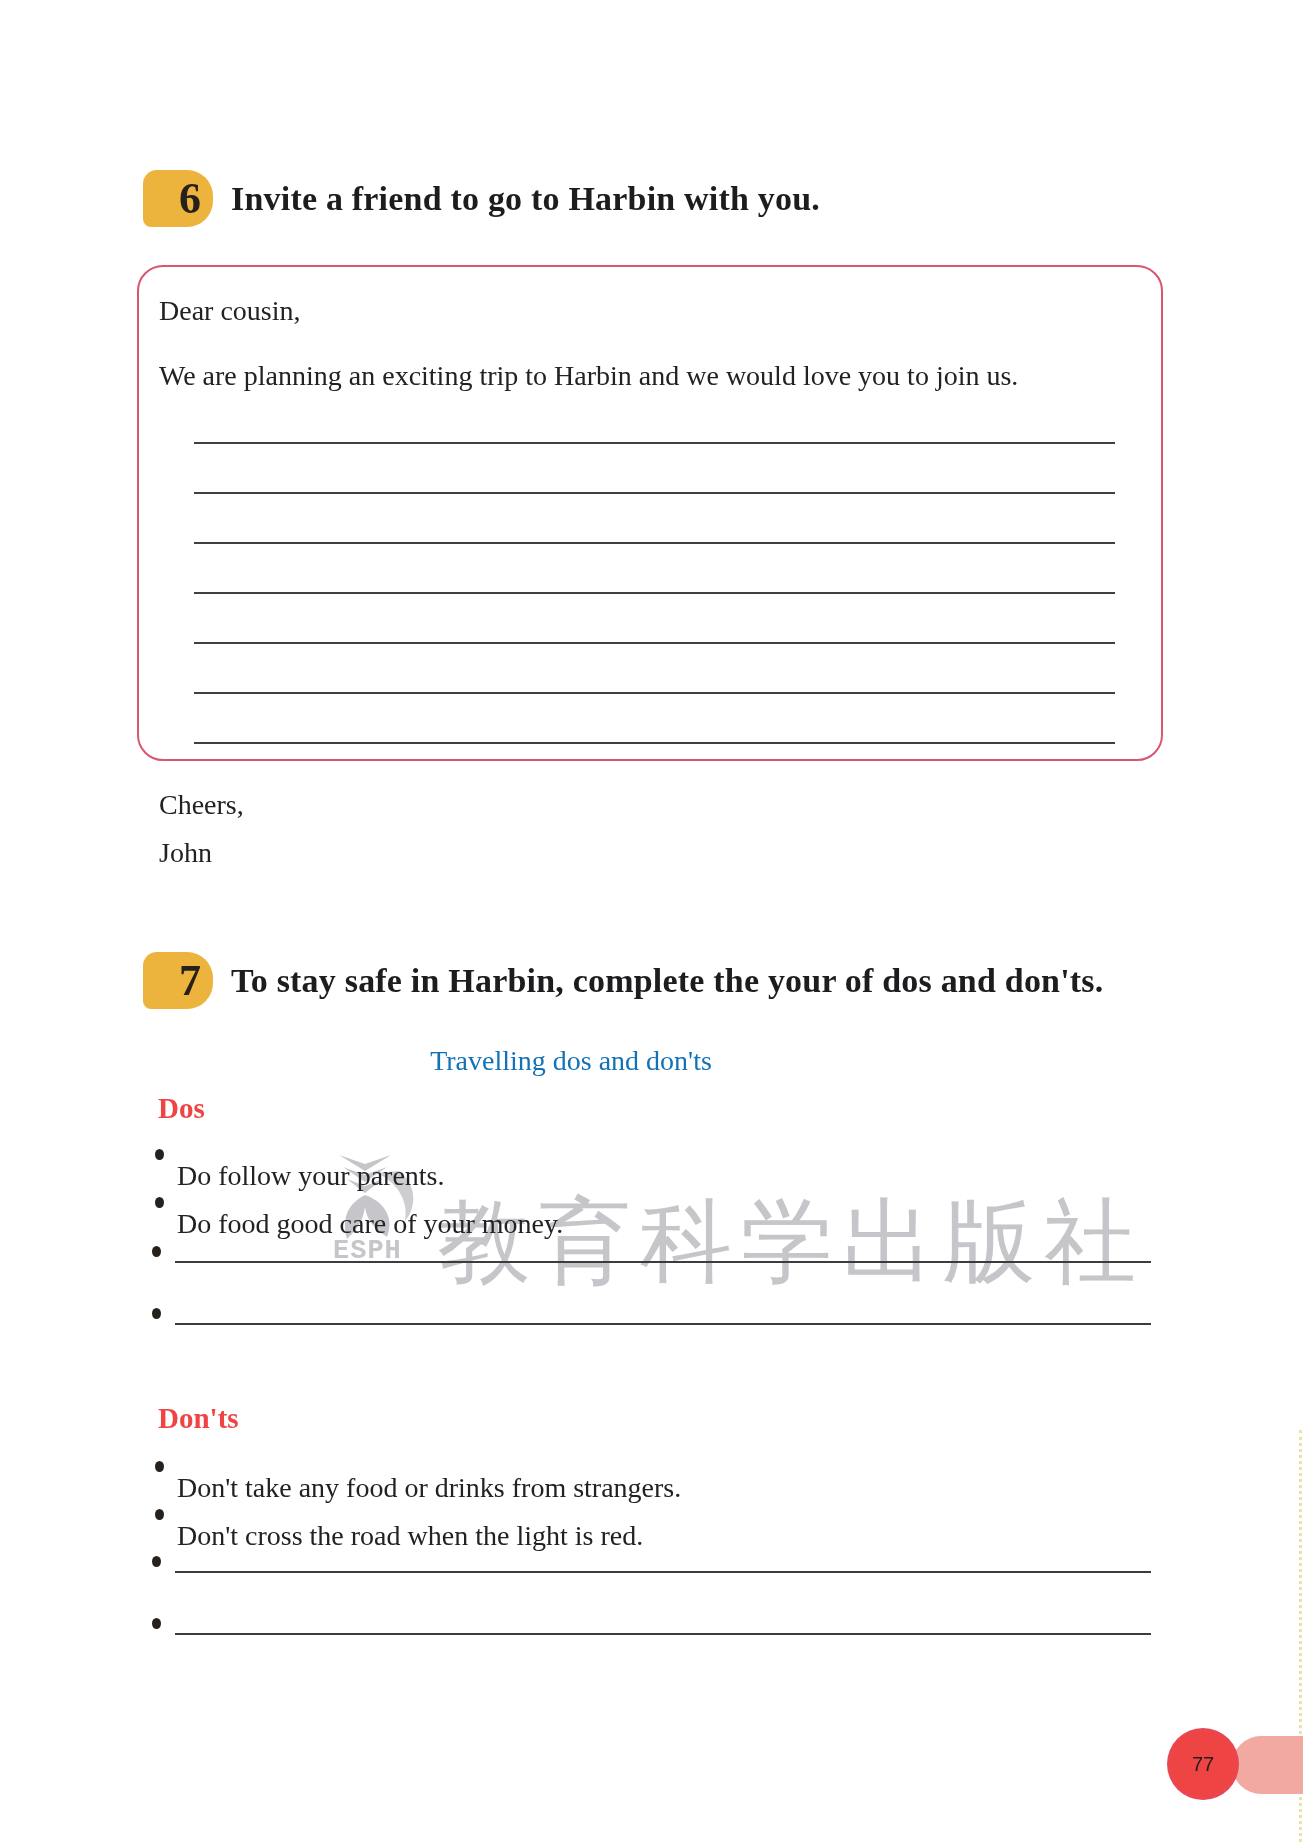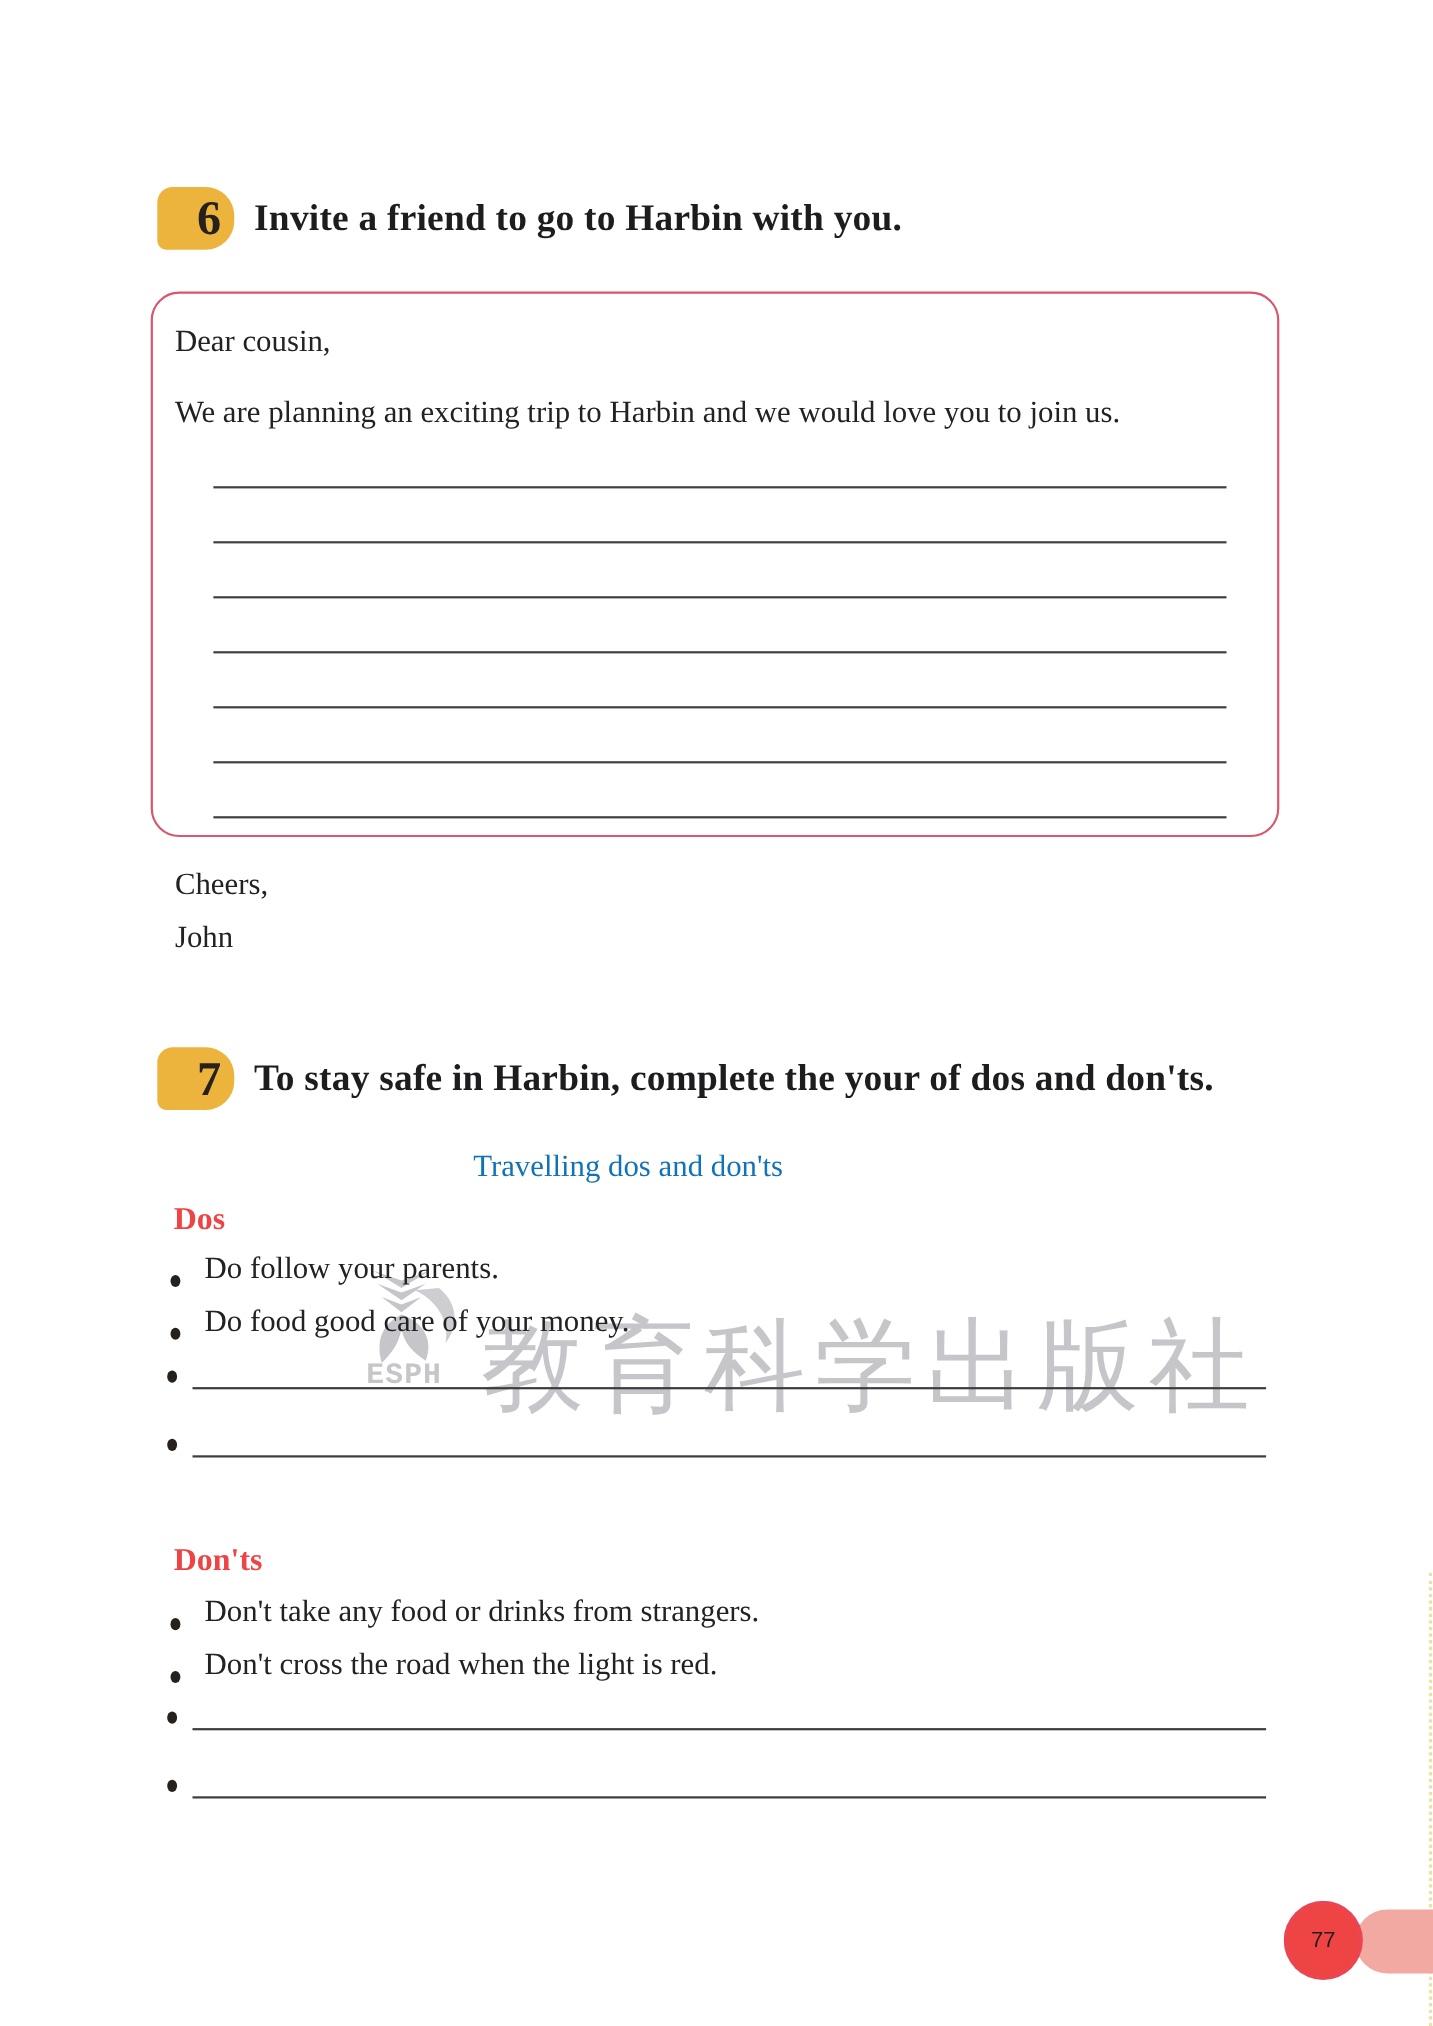--- a/index.html
+++ b/index.html
@@ -29,21 +29,21 @@
   .letter-lines .wline { height:48px; border-bottom:2px solid #404040; }
 
   
   .list-title {
     position:absolute; left:0; top:1045px; width:1062px; text-align:center;
     font-weight:normal; font-size:28px; color:#1272b8;margin-left:40px;
   }
   .blue-heading {
     position:absolute; left:158px; font-weight:bold; font-size:29px; color:#ef4444;
   }
-  .bullet-row { position:absolute; left:155px; display:flex; align-items:flex-end; }
+  .bullet-row { position:absolute; left:155px; display:flex; align-items:flex-start;flex-direction:column; }
   .bullet-dot {
     width:9px; height:11px; border-radius:50%; background:#26211c;
     margin-top:11px; flex:0 0 auto;
   }
   .bullet-text { font-size:28px; color:#222224; margin-left:22px; }
   .answer-row { position:absolute; left:152px; }
   .answer-dot { position:absolute; left:0; top:0; width:9px; height:11px; border-radius:50%; background:#26211c; }
   .answer-line { position:absolute; left:23px; top:-2px; width:976px; border-bottom:2px solid #3c3c3c; height:17px; }
 
   

